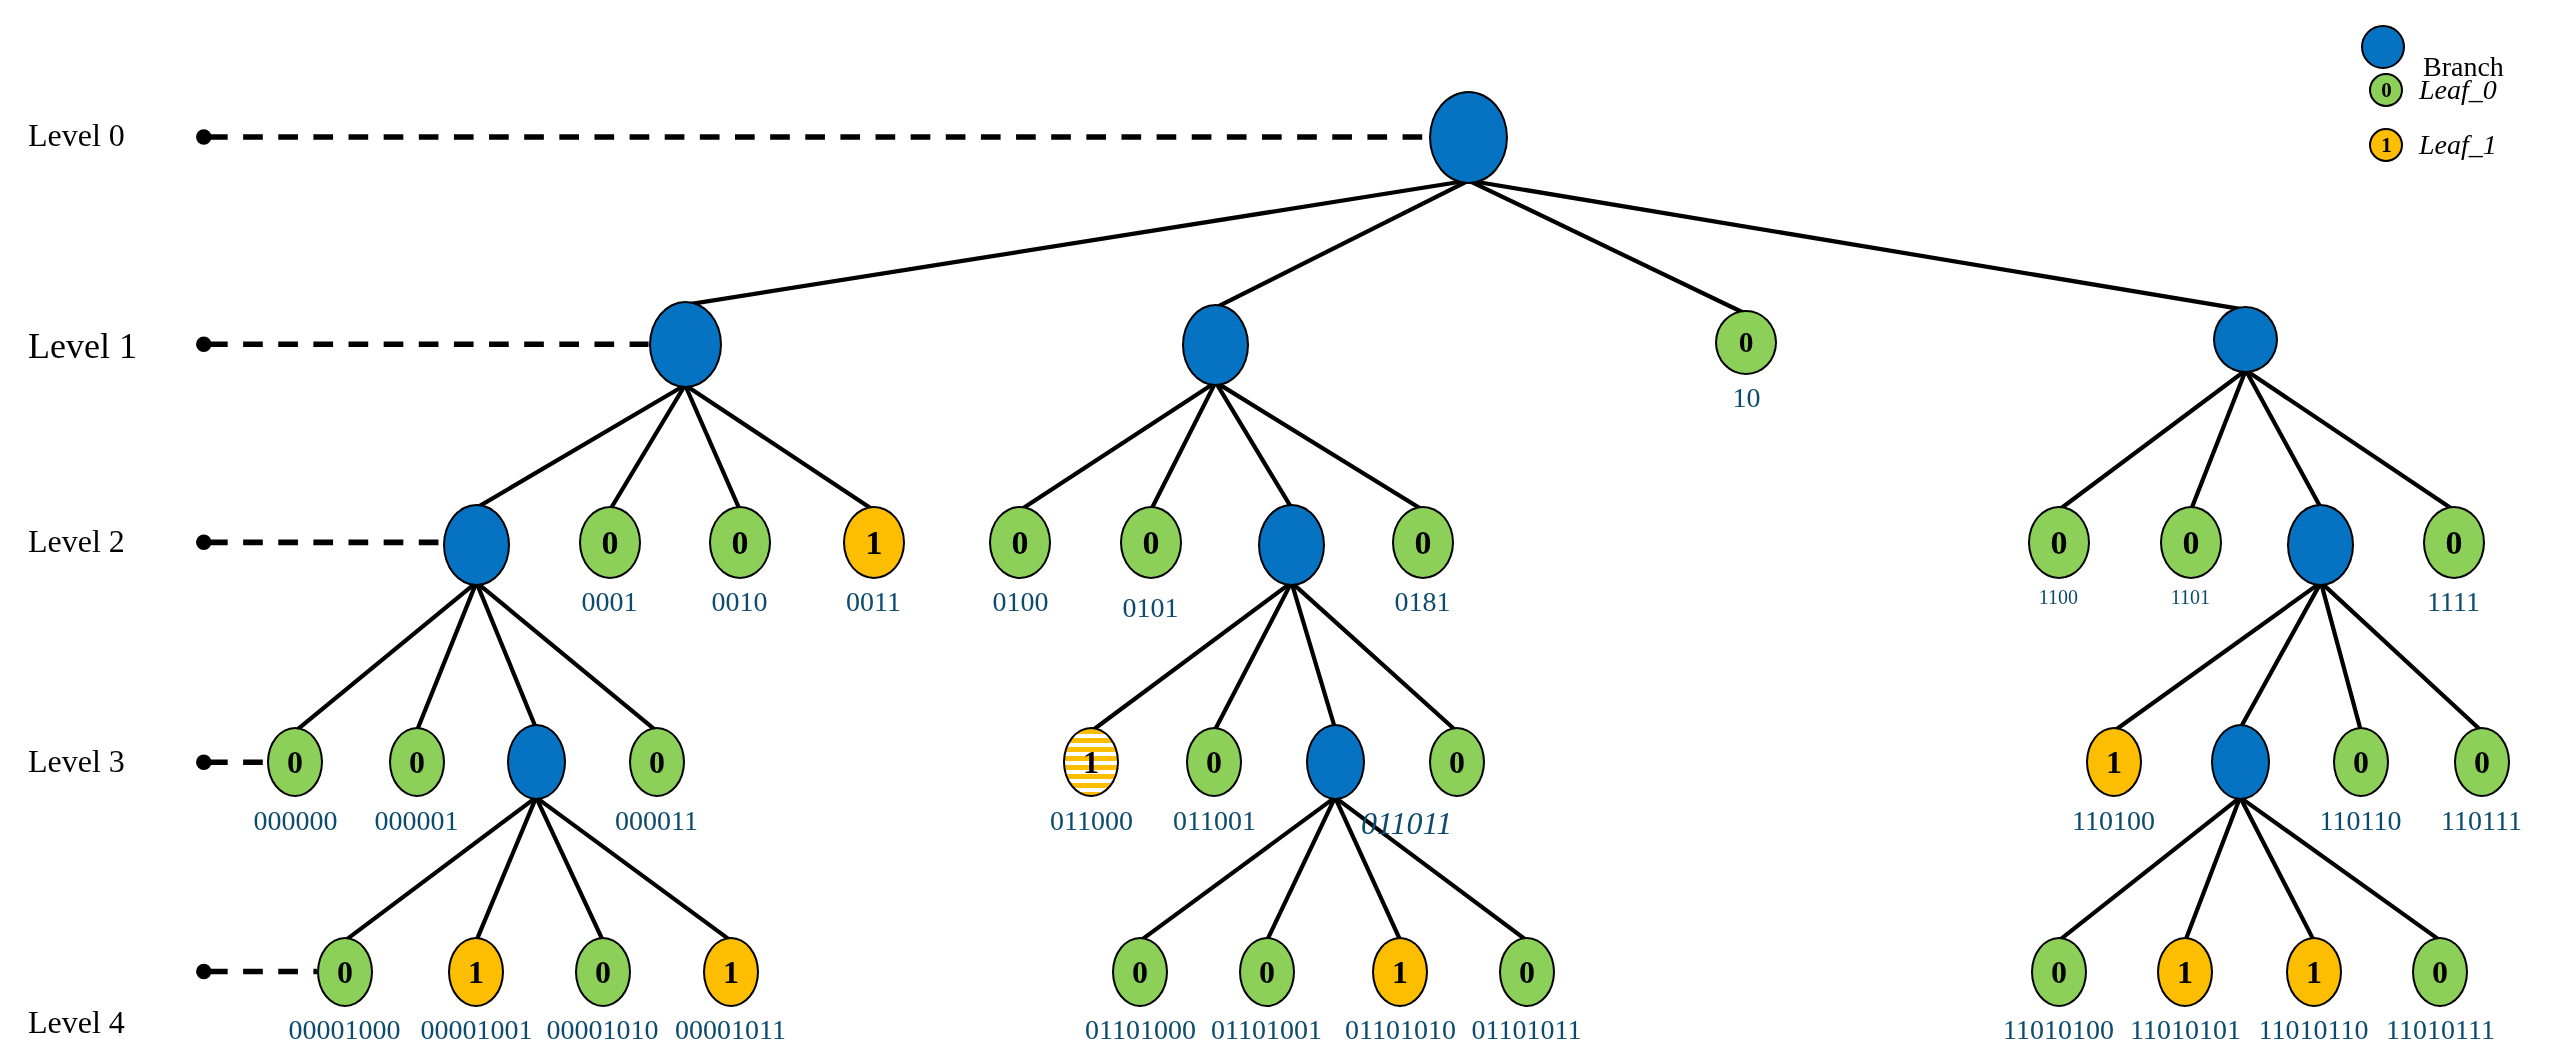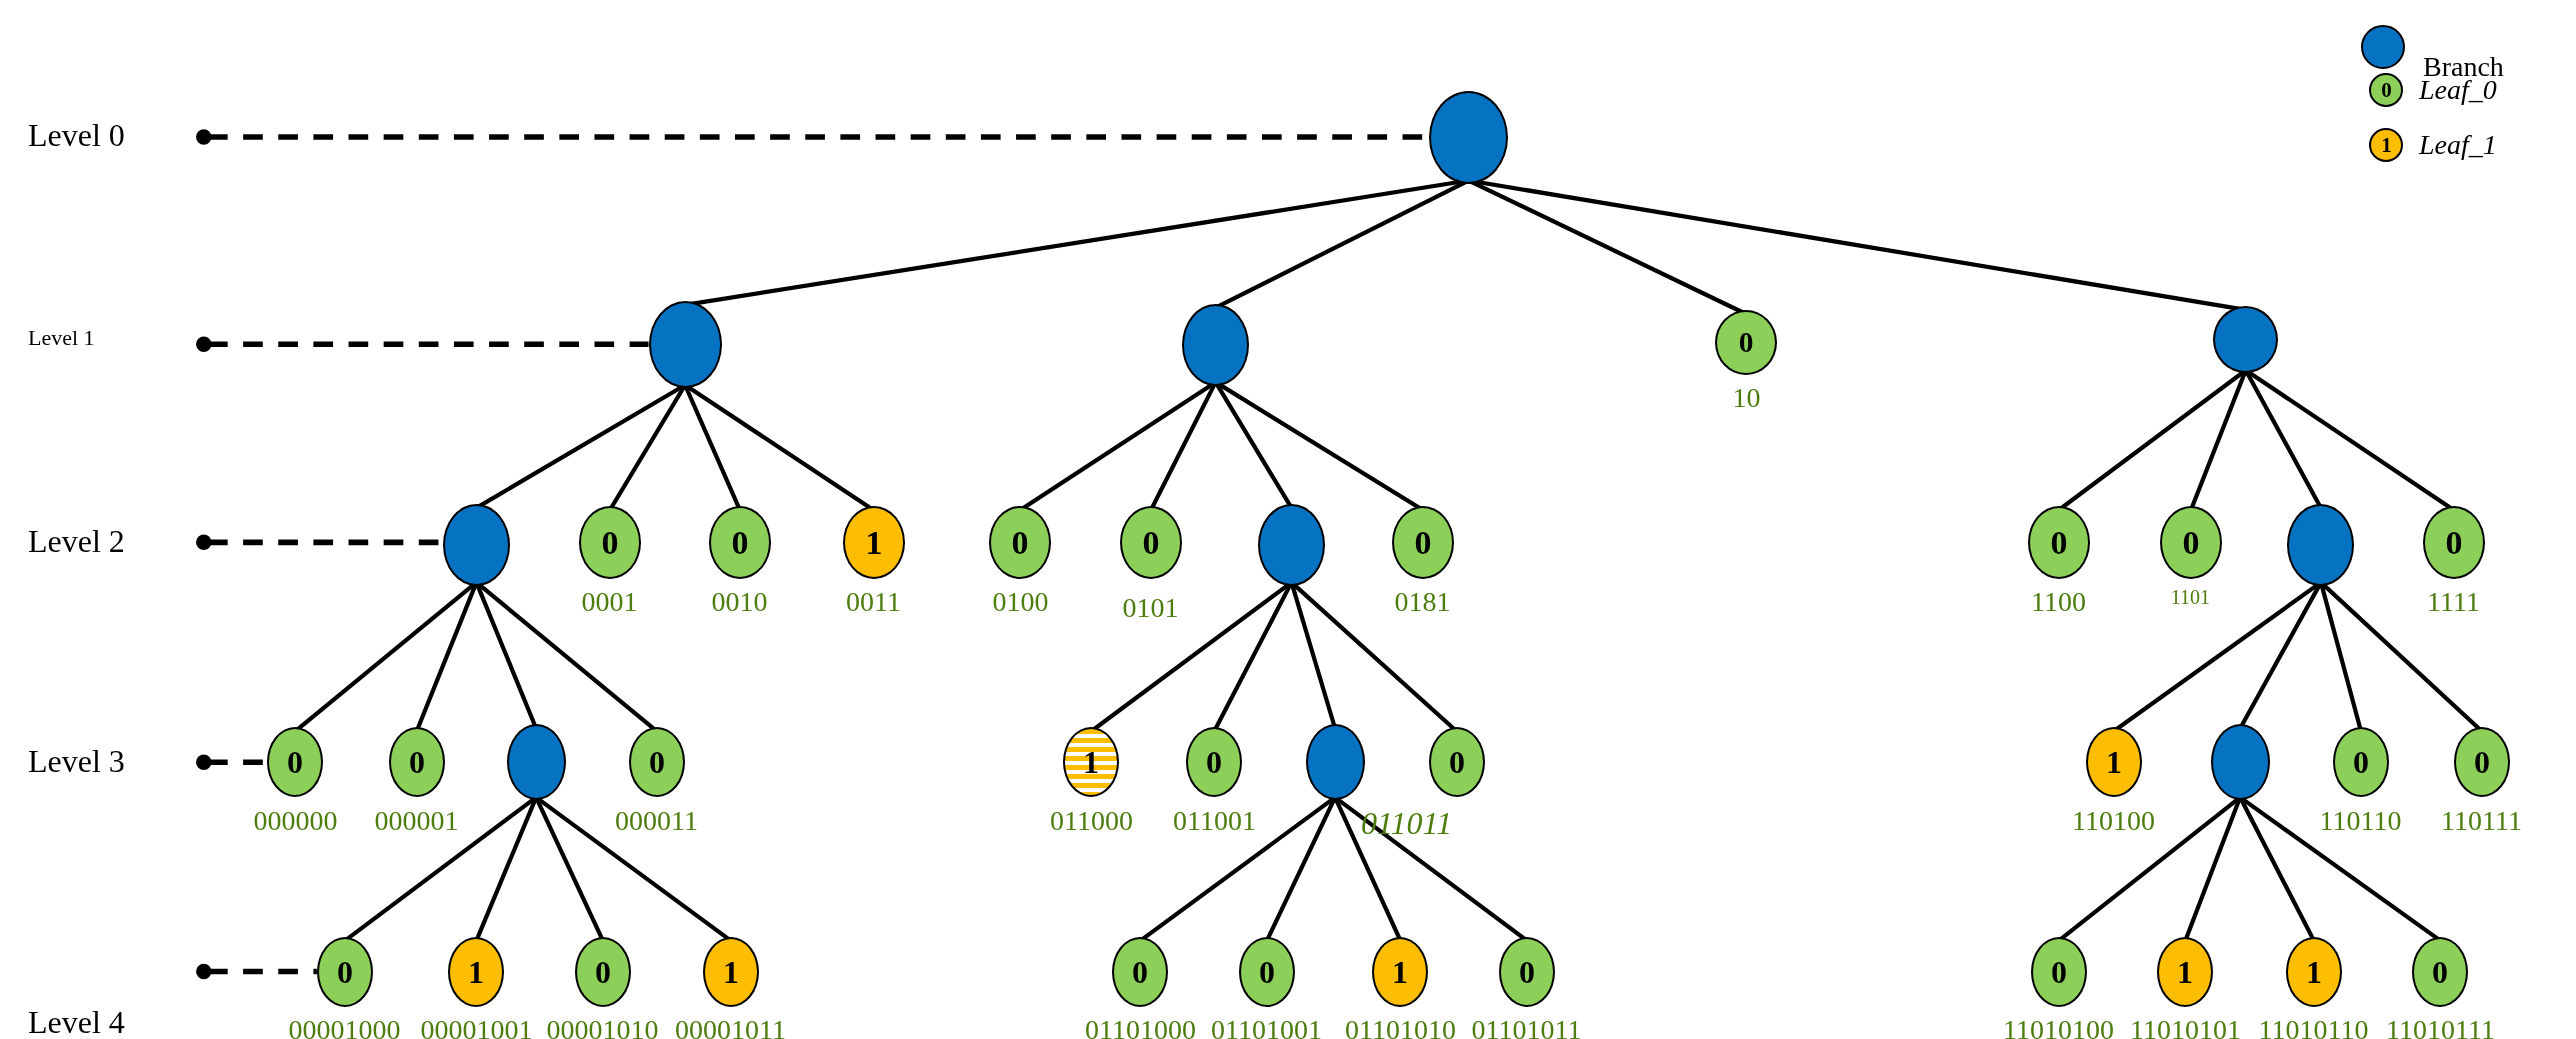--- a/index.html
+++ b/index.html
@@ -31,21 +31,21 @@
         #ffffff 4.9px,
         #ffffff 9px
       );
   }
   .node .glyph{line-height:1;}
 
   .bitlabel{
     position:absolute;
     font-family:"Liberation Serif", serif;
     font-weight:400;
-    color:#4d7c0f;
+    color:#0c4a6e;
     white-space:nowrap;
     text-align:center;
     z-index:4;
   }
 
   .levellabel{
     position:absolute;
     font-family:"Liberation Serif", serif;
     font-weight:normal;
     color:#000;
@@ -120,21 +120,21 @@
       <circle cx="290" cy="772" r="11" fill="#000"></circle>
       <line x1="296" y1="772" x2="630" y2="772" stroke="#000" stroke-width="8" stroke-dasharray="28 22"></line>
       <circle cx="290" cy="1085" r="11" fill="#000"></circle>
       <line x1="296" y1="1085" x2="380" y2="1085" stroke="#000" stroke-width="8" stroke-dasharray="28 22"></line>
       <circle cx="290" cy="1383" r="11" fill="#000"></circle>
       <line x1="296" y1="1383" x2="451" y2="1383" stroke="#000" stroke-width="8" stroke-dasharray="28 22"></line>
     </svg>
 
   <div id="level-guide-layer">
       <div class="levellabel" style="left: 28px; top: 117px; font-size: 32px;">Level 0</div>
-      <div class="levellabel" style="left: 28px; top: 325px; font-size: 22px;">Level 1</div>
+      <div class="levellabel" style="left: 28px; top: 325px; font-size: 36px;">Level 1</div>
       <div class="levellabel" style="left: 28px; top: 523px; font-size: 32px;">Level 2</div>
       <div class="levellabel" style="left: 28px; top: 743px; font-size: 32px;">Level 3</div>
       <div class="levellabel" style="left: 28px; top: 1004px; font-size: 32px;">Level 4</div>
     </div>
   <div id="node-layer">
       <div class="node branch" style="left: 1429px; top: 91px; width: 79px; height: 93px; font-size: 43px;"></div>
       <div class="node branch" style="left: 649px; top: 301px; width: 73px; height: 87px; font-size: 40px;"></div>
       <div class="node branch" style="left: 1182px; top: 304px; width: 67px; height: 82px; font-size: 37px;"></div>
       <div class="node leaf0" style="left: 1715px; top: 310px; width: 62px; height: 65px; font-size: 29.5px;">
         <span class="glyph">0</span>
@@ -238,21 +238,21 @@
       </div>
     </div>
   <div id="label-layer">
       <div class="bitlabel" style="font-size: 28px; width: 295px; left: 1599px; top: 382px;">10</div>
       <div class="bitlabel" style="font-size: 28px; width: 295px; left: 462px; top: 586px;">0001</div>
       <div class="bitlabel" style="font-size: 28px; width: 295px; left: 592px; top: 586px;">0010</div>
       <div class="bitlabel" style="font-size: 28px; width: 295px; left: 726px; top: 586px;">0011</div>
       <div class="bitlabel" style="font-size: 28px; width: 295px; left: 873px; top: 586px;">0100</div>
       <div class="bitlabel" style="font-size: 28px; width: 295px; left: 1003px; top: 592px;">0101</div>
       <div class="bitlabel" style="font-size: 28px; width: 295px; left: 1275px; top: 586px;">0181</div>
-      <div class="bitlabel" style="font-size: 28px; width: 295px; left: 1911px; top: 586px;">1100</div>
+      <div class="bitlabel" style="font-size: 20px; width: 295px; left: 1911px; top: 586px;">1100</div>
       <div class="bitlabel" style="font-size: 20px; width: 295px; left: 2043px; top: 586px;">1101</div>
       <div class="bitlabel" style="font-size: 28px; width: 295px; left: 2306px; top: 586px;">1111</div>
       <div class="bitlabel" style="font-size: 28px; width: 295px; left: 148px; top: 805px;">000000</div>
       <div class="bitlabel" style="font-size: 28px; width: 295px; left: 269px; top: 805px;">000001</div>
       <div class="bitlabel" style="font-size: 28px; width: 295px; left: 509px; top: 805px;">000011</div>
       <div class="bitlabel" style="font-size: 28px; width: 295px; left: 944px; top: 805px;">011000</div>
       <div class="bitlabel" style="font-size: 28px; width: 295px; left: 1067px; top: 805px;">011001</div>
       <div class="bitlabel" style="font-size: 32px; width: 295px; left: 1259px; top: 805px; font-style: italic;">011011</div>
       <div class="bitlabel" style="font-size: 28px; width: 295px; left: 1966px; top: 805px;">110100</div>
       <div class="bitlabel" style="font-size: 28px; width: 295px; left: 2213px; top: 805px;">110110</div>

